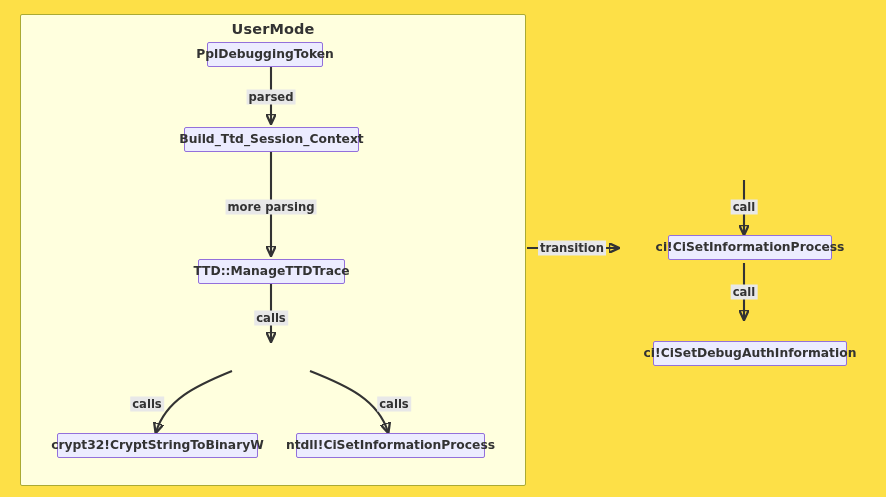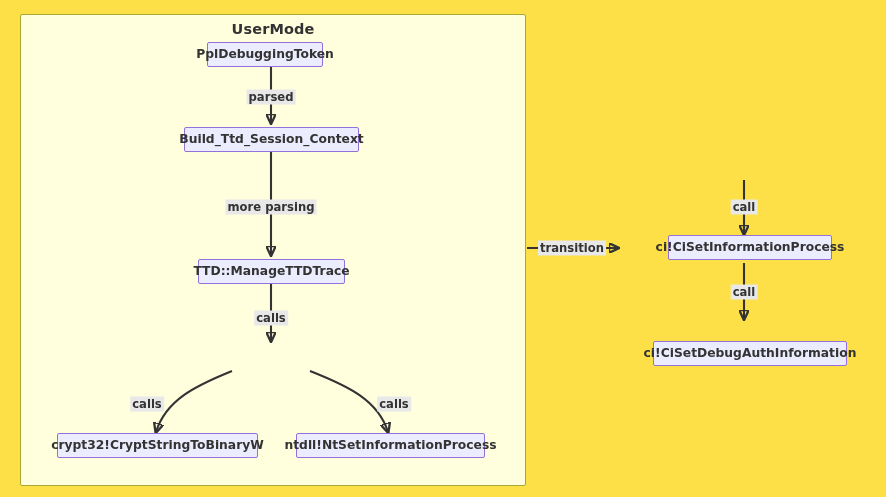--- a/index.html
+++ b/index.html
@@ -128,21 +128,21 @@
 
   <div class="node" style="left:207px; top:42px; width:116px;">PplDebuggingToken</div>
 
   <div class="node" style="left:184px; top:127px; width:175px;">Build_Ttd_Session_Context</div>
 
   <div class="node" style="left:198px; top:259px; width:147px;">TTD::ManageTTDTrace</div>
 
 
   <div class="node" style="left:57px; top:433px; width:201px;">crypt32!CryptStringToBinaryW</div>
 
-  <div class="node" style="left:296px; top:433px; width:189px;">ntdll!NtSetInformationProcess</div>
+  <div class="node" style="left:296px; top:433px; width:189px;">ntdll!CiSetInformationProcess</div>
 
 
   <div class="node" style="left:668px; top:235px; width:164px;">ci!CiSetInformationProcess</div>
 
   <div class="node" style="left:653px; top:320px; width:194px;margin-top:21px;">ci!CiSetDebugAuthInformation</div>
 
   <div class="edge-label" style="left:271px; top:97px;">parsed</div>
 
   <div class="edge-label" style="left:271px; top:207px;">more parsing</div>
 

